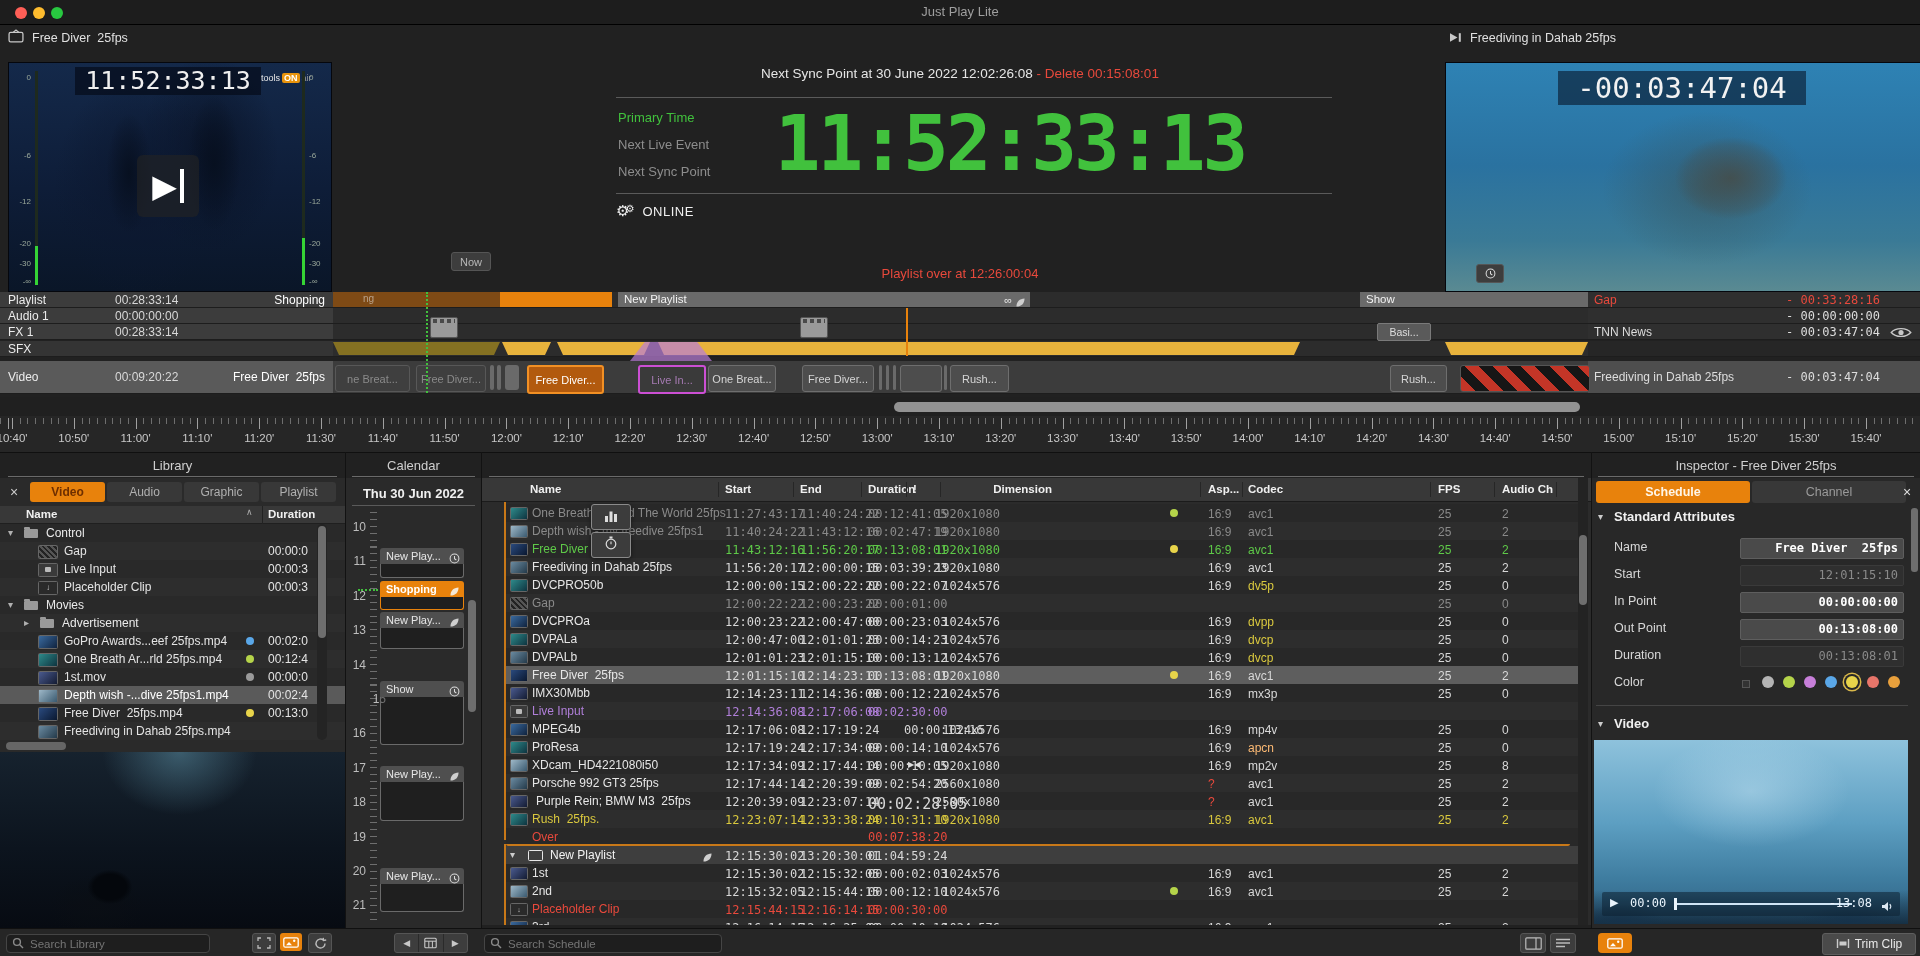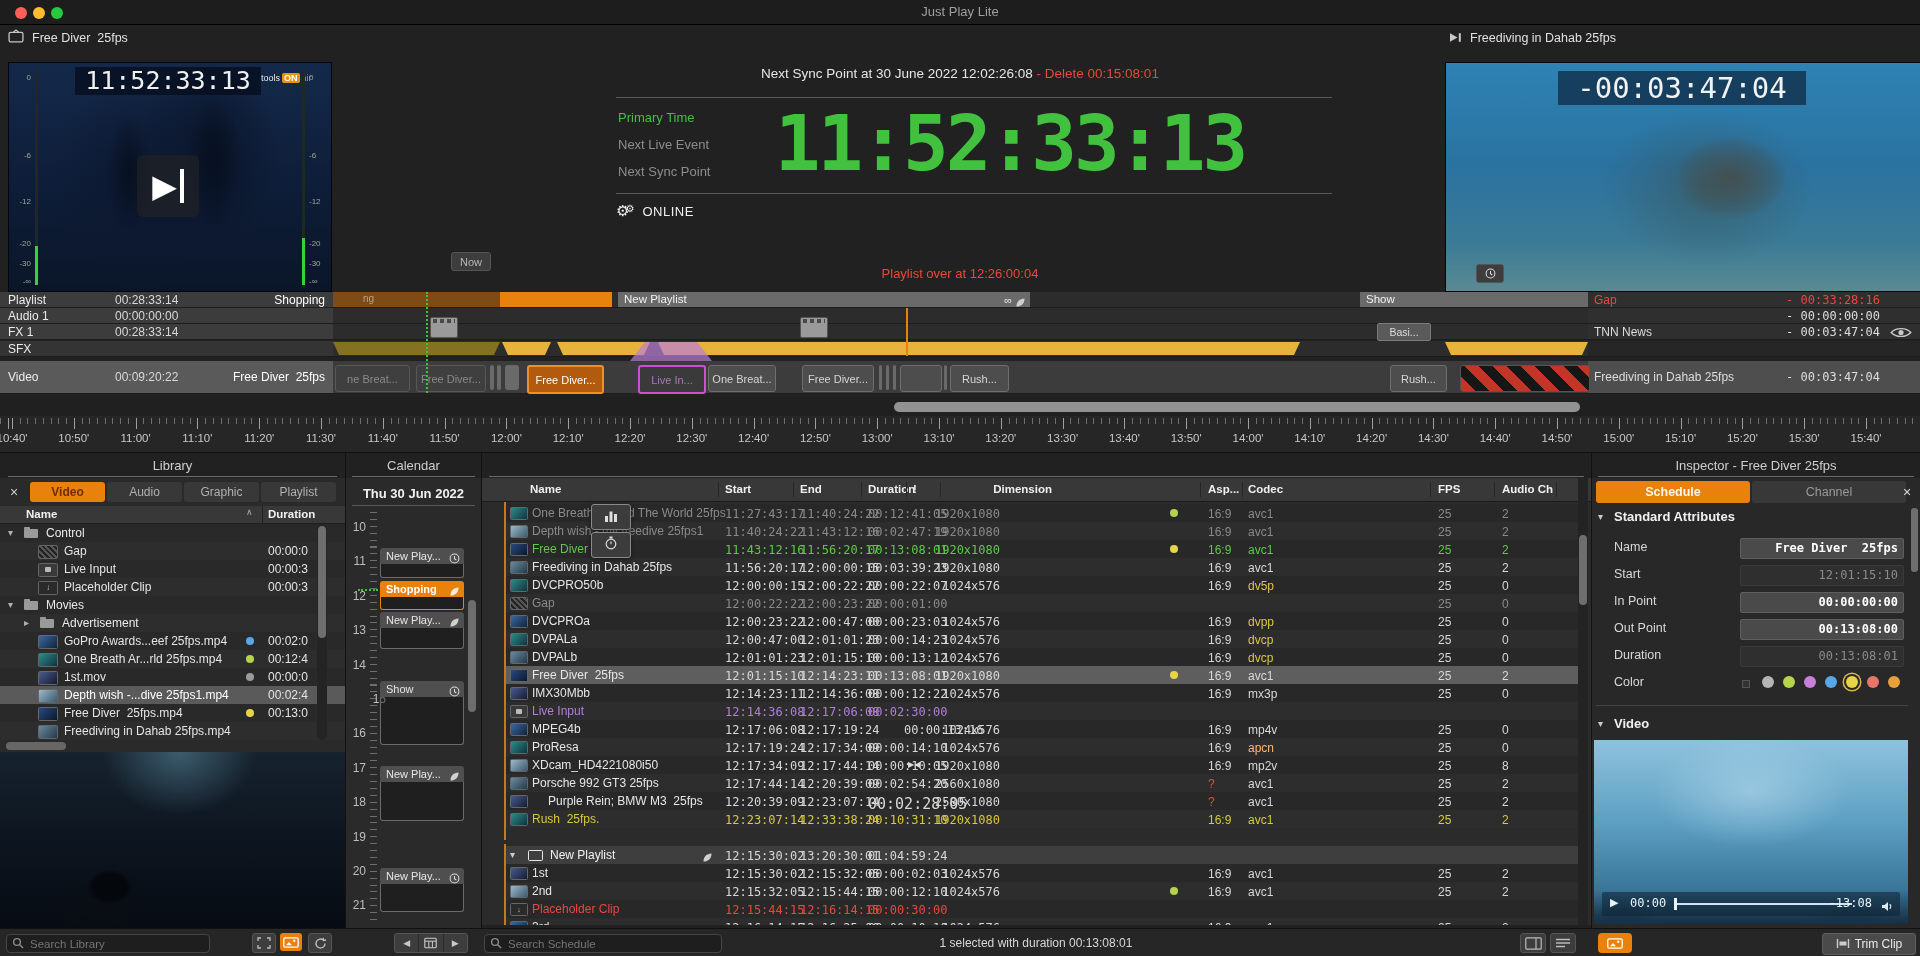--- a/index.html
+++ b/index.html
@@ -651,41 +651,46 @@
           <div class="tc pre " style="position: absolute; left: 294px; top: 2.5px; font-size: 12px; color: rgb(216, 216, 216);">12:20:39:09</div>
           <div class="tc pre " style="position: absolute; left: 362px; top: 2.5px; font-size: 12px; color: rgb(216, 216, 216);">00:02:54:20</div>
           <div class="tc pre " style="position: absolute; left: 374px; top: 2.5px; width: 120px; text-align: right; font-size: 12px; color: rgb(216, 216, 216);">2560x1080</div>
           <div class="pre c-red" style="position: absolute; left: 702px; top: 2.5px; font-size: 12px; color: rgb(216, 216, 216);">?</div>
           <div class="pre " style="position: absolute; left: 742px; top: 2.5px; font-size: 12px; color: rgb(216, 216, 216);">avc1</div>
           <div class="pre " style="position: absolute; left: 932px; top: 2.5px; font-size: 12px; color: rgb(216, 216, 216);">25</div>
           <div class="pre " style="position: absolute; left: 996px; top: 2.5px; font-size: 12px; color: rgb(216, 216, 216);">2</div>
         </div>
         <div style="position: absolute; left: 0px; top: 288px; width: 1072px; height: 18px; background: rgb(40, 40, 40);">
           <div class="th th-c" style="position: absolute; left: 4px; top: 3px; width: 16px; height: 11px; font-size: 7px;"></div>
-          <div class="pre " style="position: absolute; left: 42px; top: 2px; font-size: 12px; color: rgb(230, 230, 230); max-width: 600px; overflow: hidden;">Purple Rein; BMW M3  25fps</div>
+          <div class="pre " style="position: absolute; left: 30px; top: 2px; font-size: 12px; color: rgb(230, 230, 230); max-width: 600px; overflow: hidden;">Purple Rein; BMW M3  25fps</div>
           <div class="tc pre " style="position: absolute; left: 219px; top: 2.5px; font-size: 12px; color: rgb(216, 216, 216);">12:20:39:09</div>
           <div class="tc pre " style="position: absolute; left: 294px; top: 2.5px; font-size: 12px; color: rgb(216, 216, 216);">12:23:07:14</div>
           <div class="tc pre " style="position: absolute; left: 362px; top: 2.5px; font-size: 15px; color: rgb(216, 216, 216);">00:02:28:05</div>
           <div class="tc pre " style="position: absolute; left: 374px; top: 2.5px; width: 120px; text-align: right; font-size: 12px; color: rgb(216, 216, 216);">2580x1080</div>
           <div class="pre c-red" style="position: absolute; left: 702px; top: 2.5px; font-size: 12px; color: rgb(216, 216, 216);">?</div>
           <div class="pre " style="position: absolute; left: 742px; top: 2.5px; font-size: 12px; color: rgb(216, 216, 216);">avc1</div>
           <div class="pre " style="position: absolute; left: 932px; top: 2.5px; font-size: 12px; color: rgb(216, 216, 216);">25</div>
           <div class="pre " style="position: absolute; left: 996px; top: 2.5px; font-size: 12px; color: rgb(216, 216, 216);">2</div>
         </div>
         <div style="position: absolute; left: 0px; top: 306px; width: 1072px; height: 18px; background: rgb(45, 45, 45);">
           <div class="th th-b" style="position: absolute; left: 4px; top: 3px; width: 16px; height: 11px; font-size: 7px;"></div>
           <div class="pre c-yellow" style="position: absolute; left: 26px; top: 2px; font-size: 12px; color: rgb(230, 230, 230); max-width: 600px; overflow: hidden;">Rush  25fps.</div>
           <div class="tc pre c-yellow" style="position: absolute; left: 219px; top: 2.5px; font-size: 12px; color: rgb(216, 216, 216);">12:23:07:14</div>
           <div class="tc pre c-yellow" style="position: absolute; left: 294px; top: 2.5px; font-size: 12px; color: rgb(216, 216, 216);">12:33:38:24</div>
           <div class="tc pre c-yellow" style="position: absolute; left: 362px; top: 2.5px; font-size: 12px; color: rgb(216, 216, 216);">00:10:31:10</div>
           <div class="tc pre c-yellow" style="position: absolute; left: 374px; top: 2.5px; width: 120px; text-align: right; font-size: 12px; color: rgb(216, 216, 216);">1920x1080</div>
           <div class="pre c-yellow" style="position: absolute; left: 702px; top: 2.5px; font-size: 12px; color: rgb(216, 216, 216);">16:9</div>
           <div class="pre c-yellow" style="position: absolute; left: 742px; top: 2.5px; font-size: 12px; color: rgb(216, 216, 216);">avc1</div>
           <div class="pre c-yellow" style="position: absolute; left: 932px; top: 2.5px; font-size: 12px; color: rgb(216, 216, 216);">25</div>
           <div class="pre c-yellow" style="position: absolute; left: 996px; top: 2.5px; font-size: 12px; color: rgb(216, 216, 216);">2</div>
+        </div>
+        <div style="position: absolute; left: 0px; top: 324px; width: 1072px; height: 18px; background: rgb(40, 40, 40);">
+          <div class="c-red pre" style="position: absolute; left: 26px; top: 2px; font-size: 12px;">Over</div>
+          <div class="c-red tc pre" style="position: absolute; left: 362px; top: 2px; font-size: 12px;">00:07:38:20</div>
+          <div style="position: absolute; left: 0px; top: 16px; width: 1064px; height: 2px; background: rgb(200, 120, 24); border-radius: 0px 0px 2px 2px;"></div>
         </div>
         <div style="position: absolute; left: 0px; top: 342px; width: 1072px; height: 18px; background: rgb(62, 62, 62);">
           <div style="position: absolute; left: 4px; top: 3px; font-size: 10px; color: rgb(204, 204, 204);">▾</div>
           <div style="position: absolute; left: 22px; top: 3.5px; width: 13px; height: 9px; border: 1.5px solid rgb(232, 232, 232); border-radius: 1.5px;"></div>
           <div class="pre" style="position: absolute; left: 44px; top: 2px; font-size: 12px; color: rgb(242, 242, 242);">New Playlist</div>
           <div style="position: absolute; left: 196px; top: 3px; width: 11px; height: 11px;"><svg width="11" height="11" viewBox="0 0 12 12">
               <path d="M1.6 10.4 C1.6 5 5 1.9 10.4 1.6 C10.4 7 7 10.4 1.6 10.4 Z" fill="#cfcfcf"></path>
             </svg></div>
           <div class="tc pre " style="position: absolute; left: 219px; top: 2.5px; font-size: 12px; color: rgb(216, 216, 216);">12:15:30:02</div>
           <div class="tc pre " style="position: absolute; left: 294px; top: 2.5px; font-size: 12px; color: rgb(216, 216, 216);">13:20:30:01</div>
@@ -851,21 +856,20 @@
         </div>
       <div style="width:24px;display:flex;align-items:center;justify-content:center;color:#c8c8c8;font-size:9px;">▶</div>
     </div>
     <div class="abs searchbox" style="left:484px;top:5px;width:226px;height:17px;">
       <span id="mag2"><svg width="12" height="12" viewBox="0 0 12 12">
             <circle cx="5" cy="5" r="3.4" fill="none" stroke="#8a8a8a" stroke-width="1.4"></circle>
             <path d="M7.8 7.8 L11 11" stroke="#8a8a8a" stroke-width="1.4"></path>
           </svg></span>
       <input readonly="" placeholder="Search Schedule" style="">
     </div>
-    <div class="abs" style="left:736px;top:7px;width:600px;text-align:center;font-size:12px;color:#d8d8d8;">1 selected with duration 00:13:08:01</div>
     <div class="abs btn" id="panesbtn" style="left:1520px;top:4px;width:24px;height:18px;">
         <svg width="17" height="13" viewBox="0 0 17 13">
           <rect x="0.8" y="0.8" width="15.4" height="11.4" rx="1" fill="none" stroke="#bbb" stroke-width="1.2"></rect>
           <path d="M11 1v11" stroke="#bbb" stroke-width="1.2"></path>
         </svg>
       </div>
     <div class="abs btn" id="listbtn" style="left:1550px;top:4px;width:24px;height:18px;">
         <svg width="16" height="12" viewBox="0 0 16 12">
           <path d="M1 2.5h14M1 6h14M1 9.5h9" stroke="#bbb" stroke-width="1.6"></path>
         </svg>

